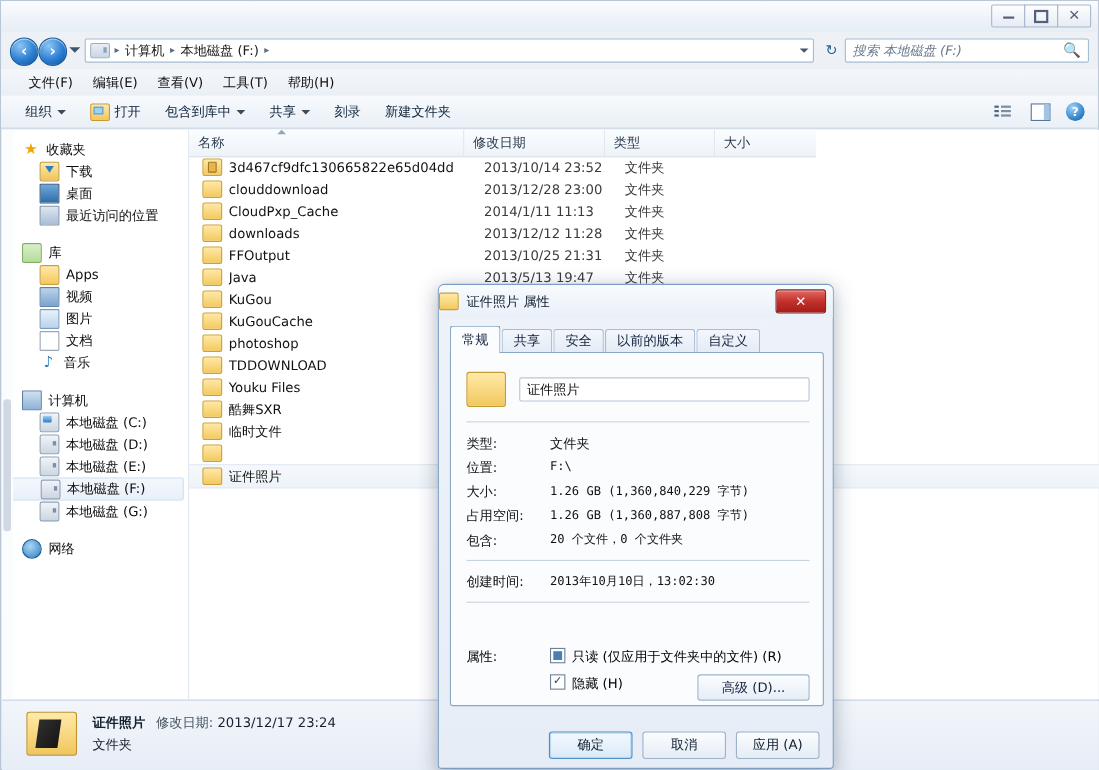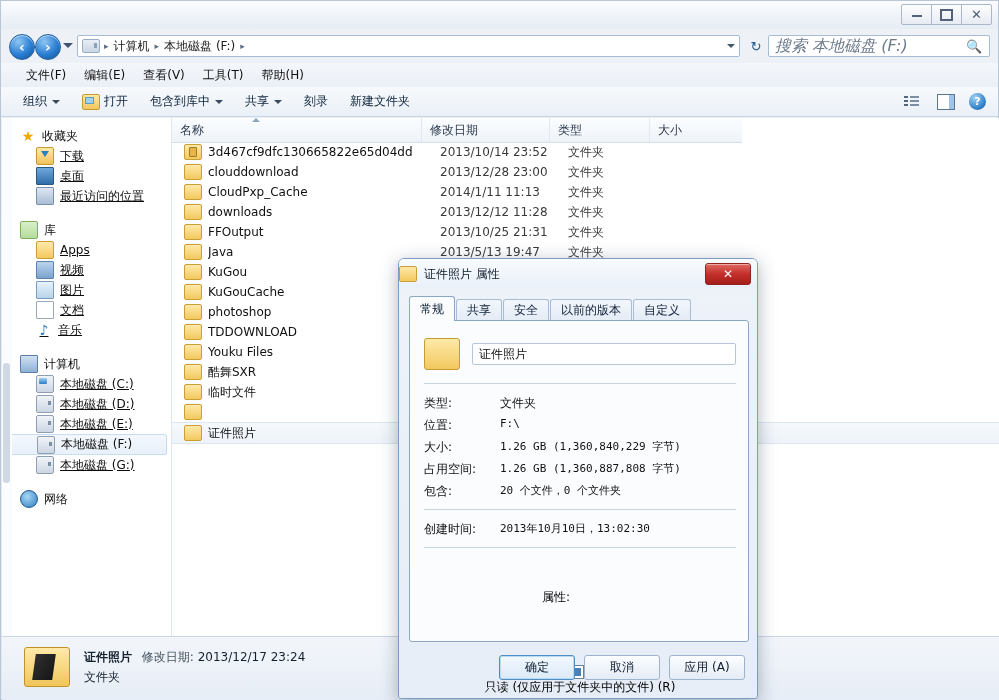--- a/index.html
+++ b/index.html
@@ -67,21 +67,21 @@
   .crumb-sep { color:#5b6b80; font-size:9px; padding:0 2px; }
   .crumb-caret { margin-left:auto; width:0;height:0;
     border-left:4px solid transparent;border-right:4px solid transparent;border-top:4px solid #44566c;}
   .refreshbtn { position:absolute; right:232px; top:7px; width:20px; height:20px;
       display:flex;align-items:center;justify-content:center;color:#2a5c8f;font-size:13px;}
   .searchbox {
     position:absolute; right:8px; top:6px; width:222px; height:22px;
     background:#fff; border:1px solid #a6bcd4; border-radius:2px;
     display:flex; align-items:center; padding:0 6px; box-sizing:border-box;
   }
-  .searchbox .ph { color:#6c7a8c; font-style: italic; font-size:16px; }
+  .searchbox .ph { color:#6c7a8c; font-style: italic; font-size:12px; }
   .searchbox .mag { margin-left:auto; color:#2f5f96; font-size:13px; }
 
   
   .menubar {
     position:absolute; left:0; top:62px; width:100%; height:24px;
     background: linear-gradient(180deg,#f4f7fb,#eaeff6);
     display:flex; align-items:center; padding-left:16px; box-sizing:border-box;
   }
   .menuitem { font-size:12px; color:#101010; padding:2px 9px; }
 
@@ -115,21 +115,21 @@
   .bodyarea { position:absolute; left:1px; top:117px; width:997px; height:518px; }
   .navpane {
     position:absolute; left:0; top:0; width:170px; height:100%;
     background:#fff; border-right:1px solid #dfe6ef; box-sizing:border-box;
     overflow:hidden;
   }
   .navscroll-track { position:absolute; left:0; top:0; width:10px; height:100%; background:#fbfcfd; }
   .navscroll-thumb { position:absolute; left:1px; top:245px; width:7px; height:120px; background:#cfd8e3; border-radius:3px;}
   .navlist { padding-top:8px; }
   .navnode { height:20px; display:flex; align-items:center; font-size:12px; color:#0d0d0d; padding-left:18px; }
-  .navnode.child { padding-left:34px;text-decoration:underline; }
+  .navnode.child { padding-left:34px; }
   .navnode.sel { background: linear-gradient(180deg,#f4f8fd,#e8f0fa); border:1px solid #c6dcf2; border-radius:2px;
      margin-left:4px; margin-right:4px; padding-left:30px; height:19px;}
   .navnode .ic { width:16px; height:16px; margin-right:6px; flex:0 0 16px; position:relative; }
   .spacer { height:14px; }
 
   
   .ic-star { color:#f0a800; font-size:14px; line-height:16px; text-align:center;}
   .ic-dl { background:linear-gradient(180deg,#ffe9a8,#f0c35a); border:1px solid #c49a35; border-radius:2px;}
   .ic-dl:after{content:"";position:absolute;left:4px;top:3px;width:0;height:0;
      border-left:4px solid transparent;border-right:4px solid transparent;border-top:6px solid #2a7ec4;}
@@ -233,29 +233,29 @@
   .nrow .bigfolder { width:34px;height:30px; margin-right:12px;
     background:linear-gradient(180deg,#ffeaa9,#f1c85e); border:1px solid #c59b33; border-radius:3px;}
   .nameinput { flex:1; height:22px; background:#fff; border:1px solid #b6c6d8; border-radius:2px;
     display:flex; align-items:center; padding:0 6px; font-size:12px; color:#111; box-sizing:border-box;}
   .hr { position:absolute; left:14px; width:312px; height:1px; background:#c9d4e1; }
   .prow { position:absolute; left:14px; font-size:12px; color:#111; display:flex; }
   .prow .k { width:76px; color:#111; }
   .prow .v { color:#111; }
   .mono { font-family:"DejaVu Sans Mono","Liberation Mono",monospace; font-size:11px; }
   .attrs { position:absolute; left:14px; top:268px; width:312px; font-size:12px; }
-  .attr-line { display:flex; align-items:center; margin-bottom:7px;flex-direction:column; }
+  .attr-line { display:flex; margin-bottom:7px; }
   .cb { width:12px;height:12px;border:1px solid #6f8196;background:#fff;margin-right:6px;
      display:flex;align-items:center;justify-content:center;flex:0 0 12px;}
   .cb.checked:after{content:"\2713"; font-size:10px; color:#16314f; line-height:1;}
   .cb.indet:after{content:""; width:8px;height:8px;background:#4a7fb5;}
   .advbtn { margin-left:auto; width:100px; height:22px; font-size:12px;
      background:linear-gradient(180deg,#fbfdff,#e6edf6); border:1px solid #9db3cb; border-radius:3px;
      display:flex;align-items:center;justify-content:center; color:#10203a;}
-  .dlg-btns { position:absolute; right:12px; bottom:18px; display:flex; gap:9px;justify-content:space-between; }
+  .dlg-btns { position:absolute; right:12px; bottom:8px; display:flex; gap:9px;justify-content:space-between; }
   .dbtn { width:74px; height:23px; font-size:12px; color:#0d1b2c;
      background:linear-gradient(180deg,#fbfdff,#e5ecf5); border:1px solid #9db3cb; border-radius:3px;
      display:flex;align-items:center;justify-content:center; }
   .dbtn.default { border:1px solid #4f8ec4; box-shadow: 0 0 0 1px #bcd9f2 inset; 
      background:linear-gradient(180deg,#f2f9ff,#dbeaf8);}
 </style>
 </head>
 <body>
 
 <div id="root">

